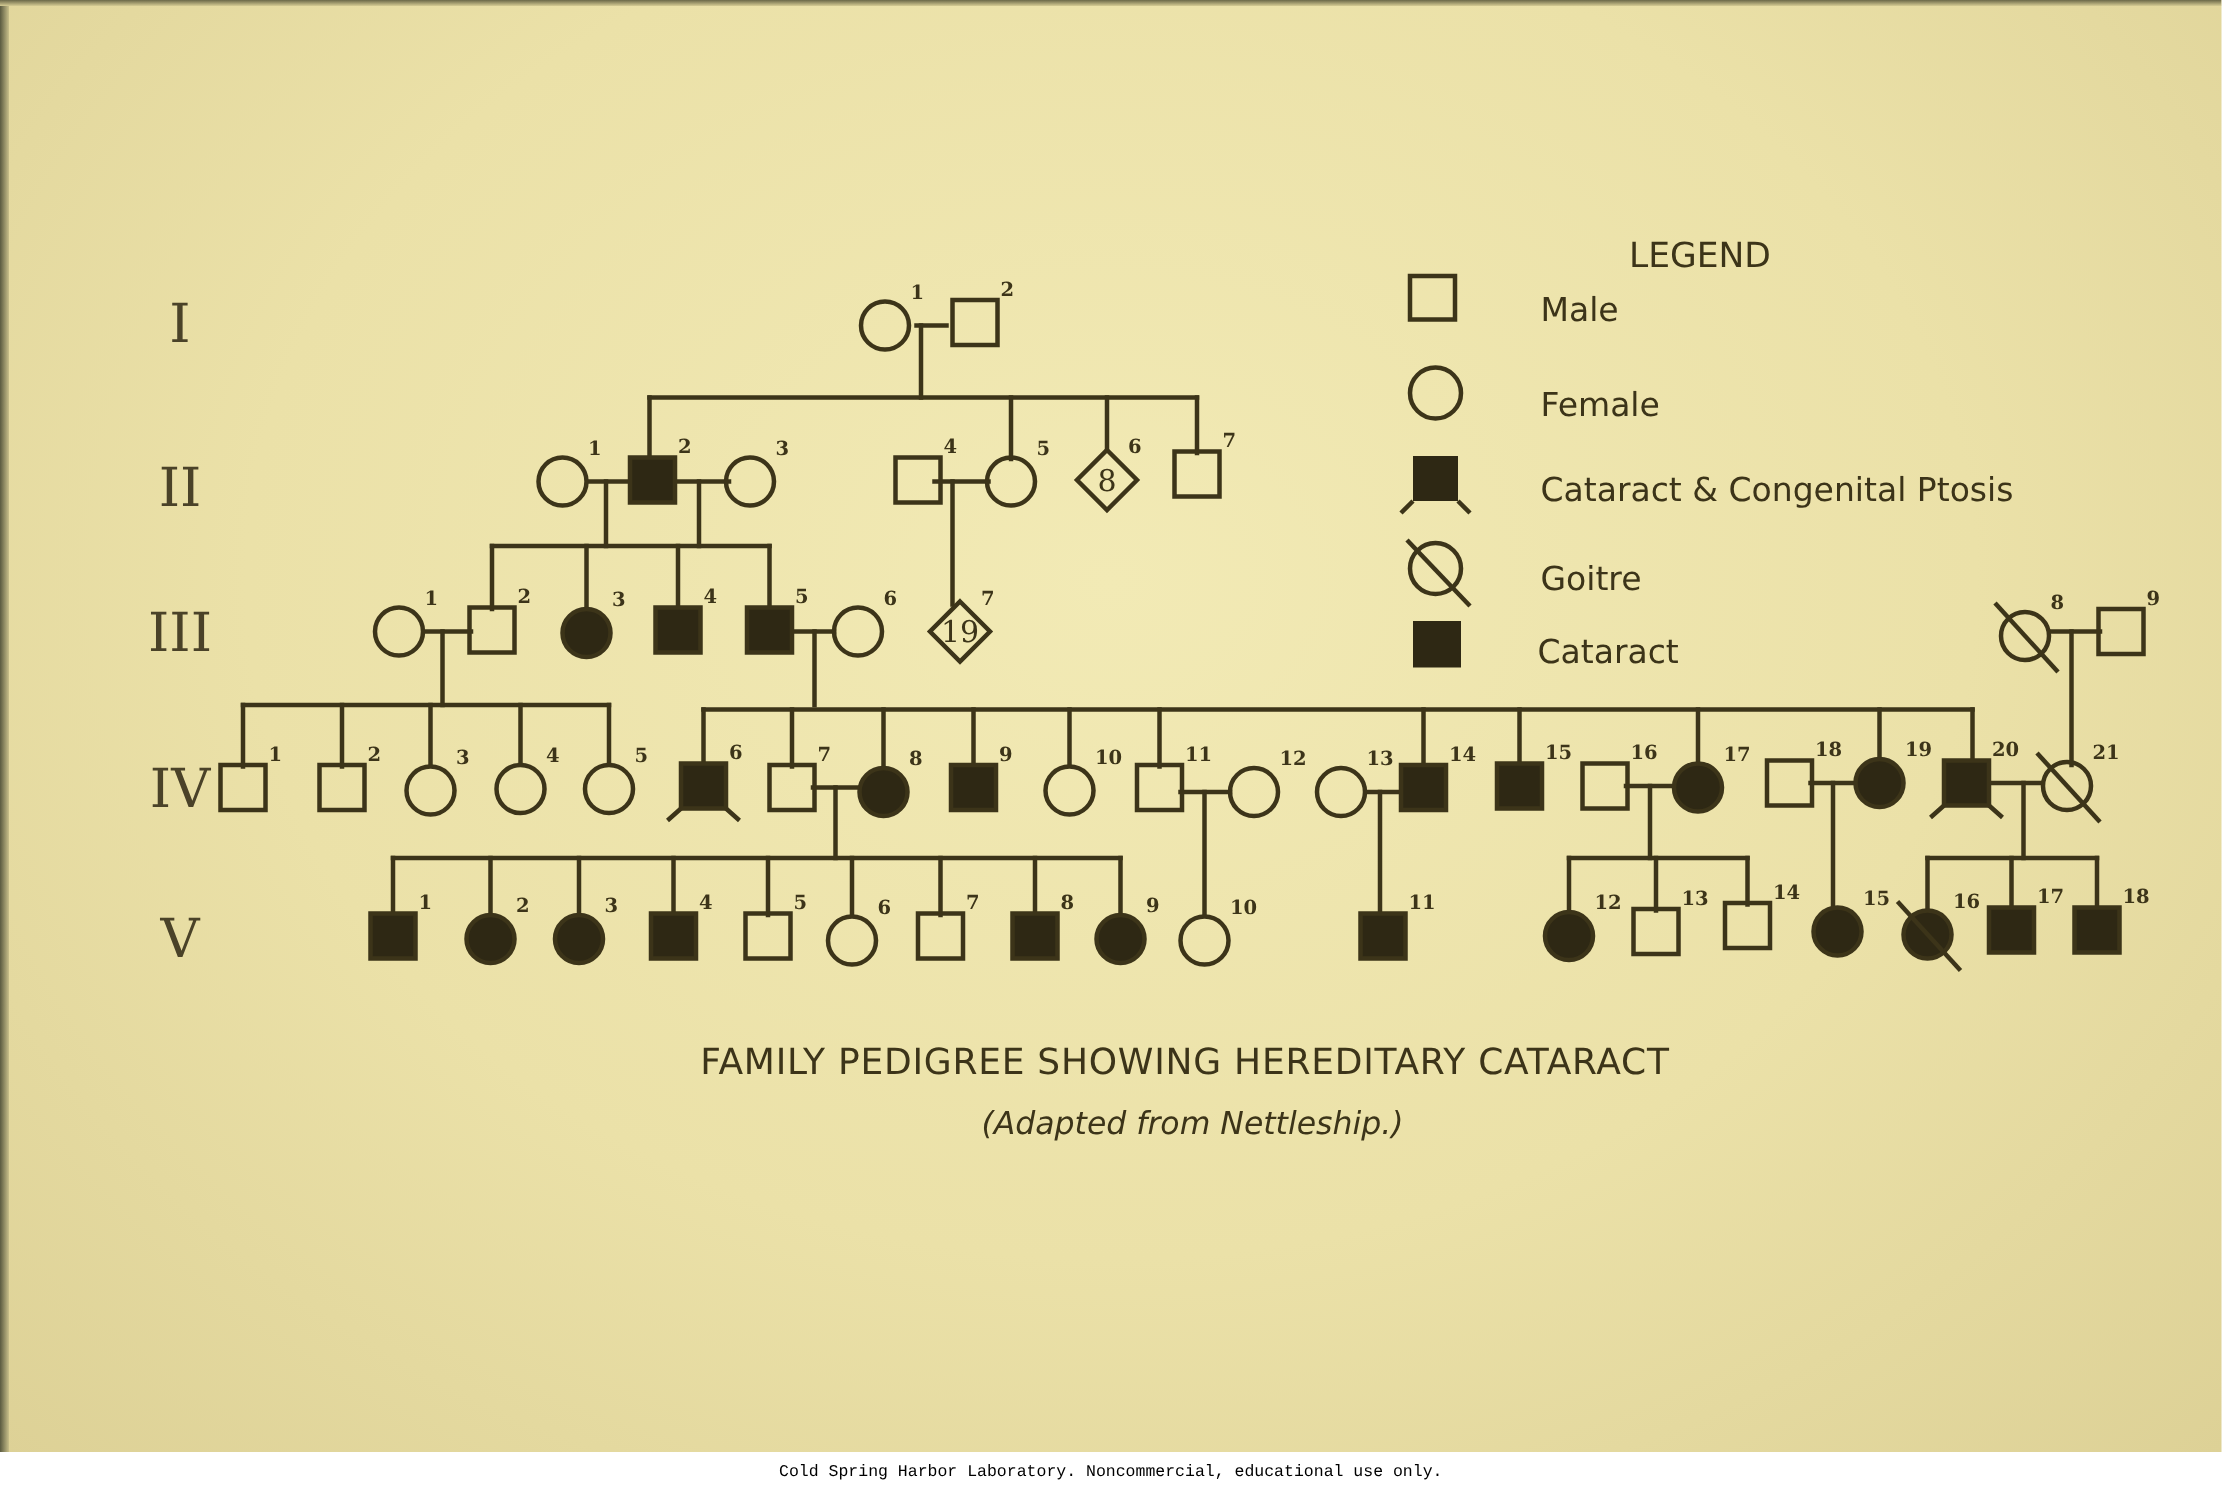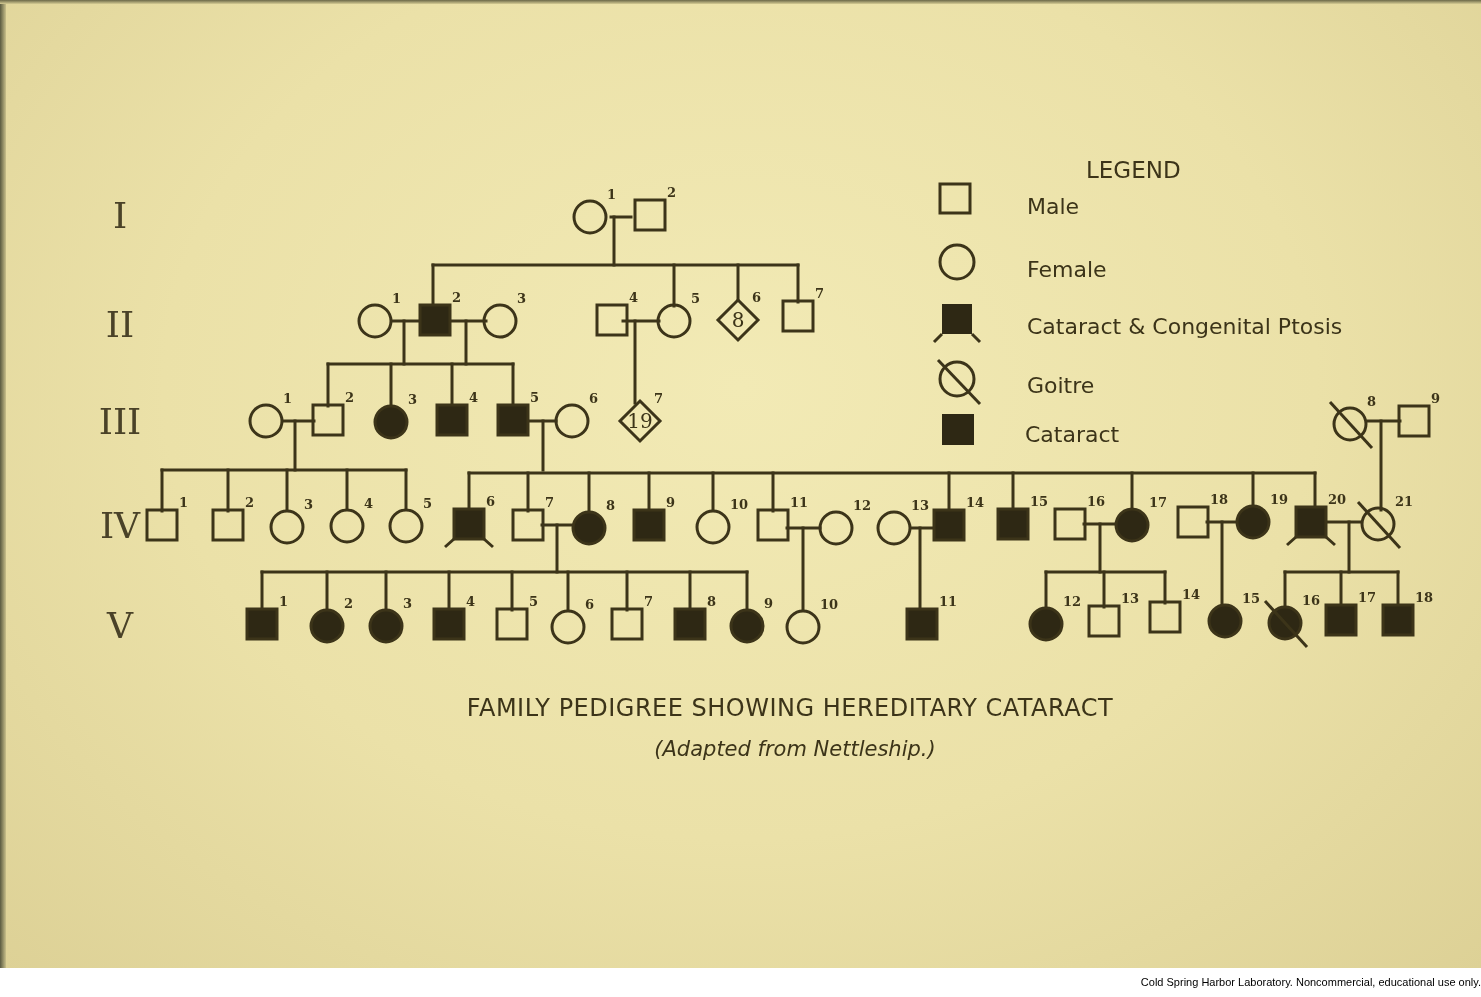--- a/index.html
+++ b/index.html
@@ -17,22 +17,22 @@
     content:""; position:absolute; left:0; top:0; width:6px; height:100%;
     background:linear-gradient(90deg,#5a5a40,#c9c08a);
   }
   #slide::after {
     content:""; position:absolute; left:0; top:0; width:100%; height:4px;
     background:linear-gradient(180deg,#6b6848,#d6cc94);
   }
   #diagram { position:absolute; left:0; top:0; }
   .credit {
     position:absolute; left:0; top:968px; width:1481px; height:29px;
-    text-align:right; line-height:29px;
-    font-family:Liberation Sans, sans-serif; font-size:11px; color:#000;
+    text-align:center; line-height:29px;
+    font-family:Liberation Mono, monospace; font-size:11px; color:#000;
   }
   svg text { font-family:"DejaVu Serif", serif; }
   .gen-label { font-family:"DejaVu Serif", serif; font-size:36px; fill:#4a4228; }
   .num { font-family:"DejaVu Serif", serif; font-weight:bold; font-size:13px; fill:#3c3419; }
   .leg-text { font-family:"DejaVu Sans", sans-serif; font-size:22px; fill:#3c3419; }
   .leg-title { font-family:"DejaVu Sans", sans-serif; font-size:23px; fill:#3c3419; }
   .title-text { font-family:"DejaVu Sans", sans-serif; font-size:24px; fill:#3c3419; letter-spacing:0.5px; }
   .sub-text { font-family:"DejaVu Sans", sans-serif; font-size:21px; fill:#3c3419; font-style:italic; }
   .diamond-text { font-family:"DejaVu Serif", serif; font-size:20px; fill:#3c3419; }
 </style>

